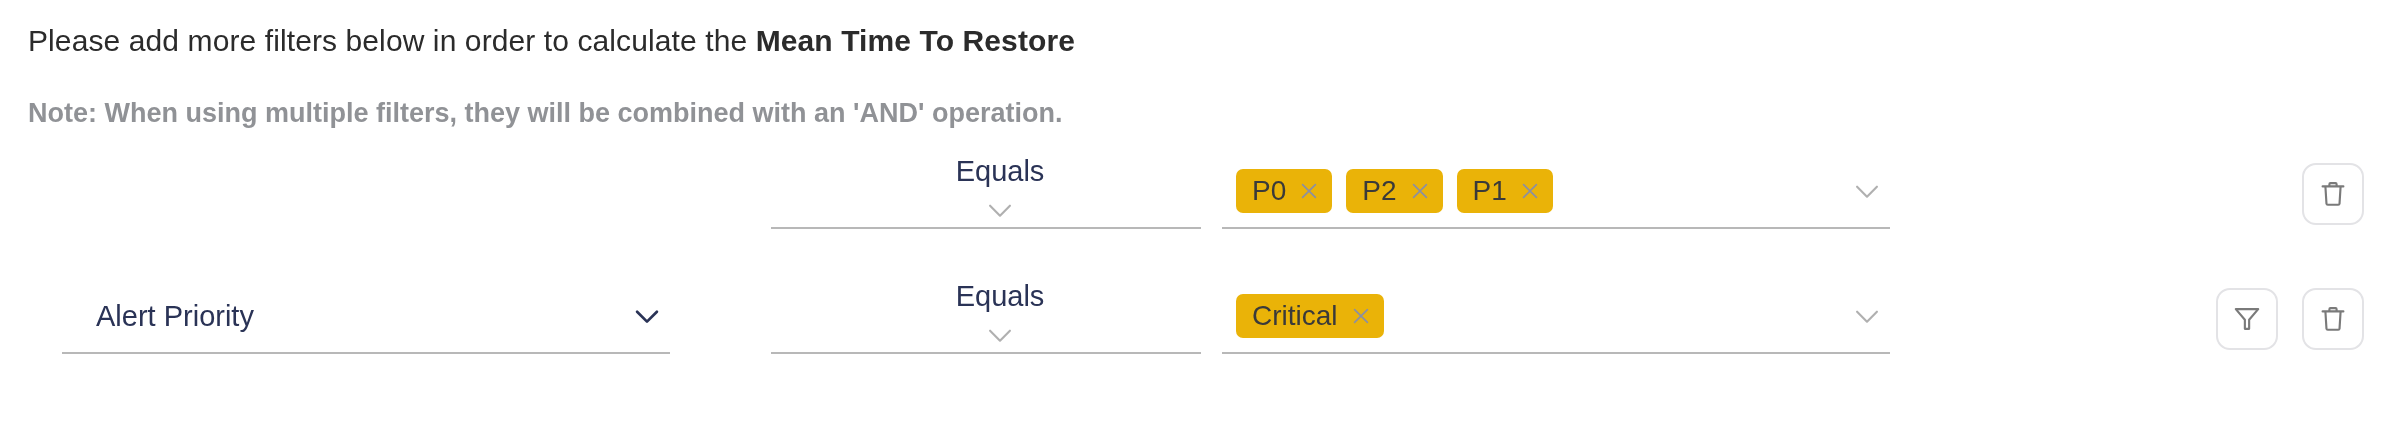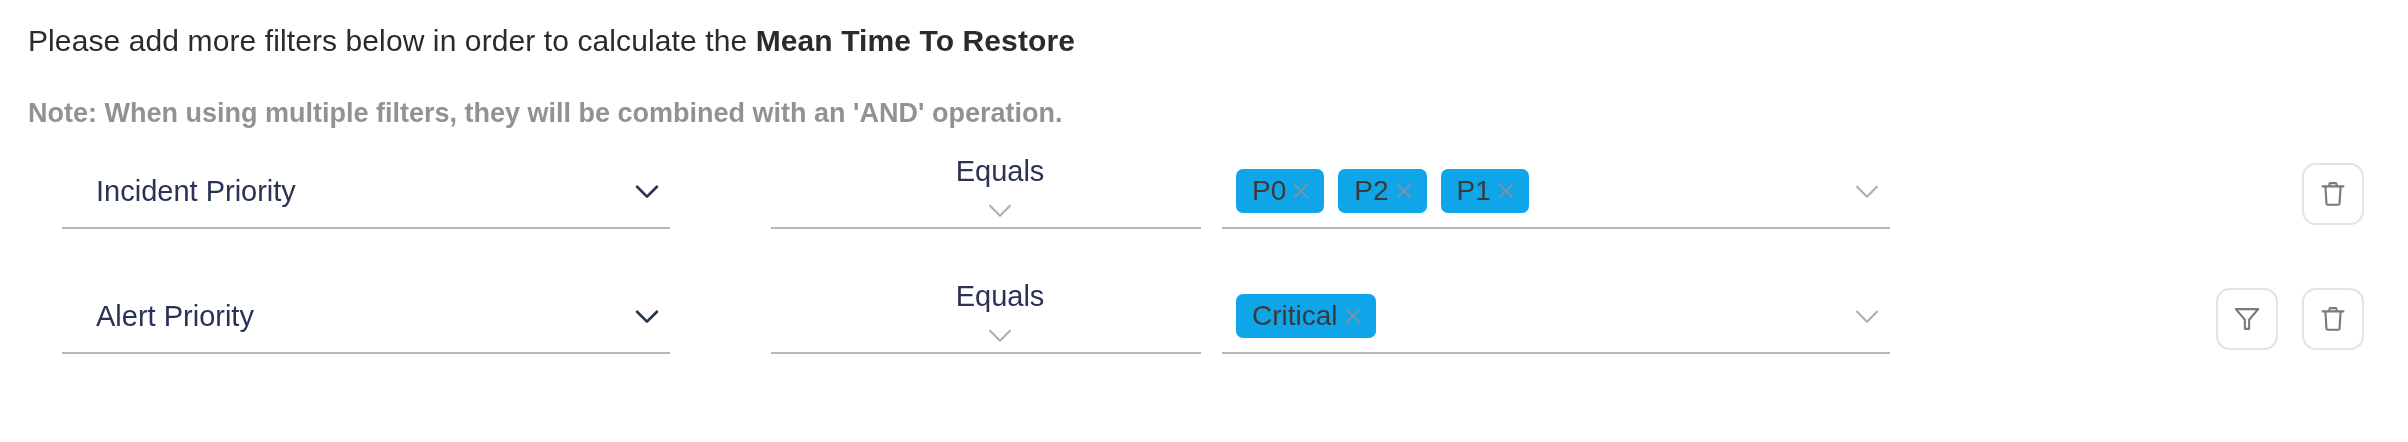--- a/index.html
+++ b/index.html
@@ -95,22 +95,22 @@
   
   .chips {
     display: flex;
     align-items: center;
     gap: 14px;
     flex: 0 0 auto;
   }
   .chip {
     display: inline-flex;
     align-items: center;
-    gap: 4px;
-    background: #0ea5e9;
+    gap: 12px;
+    background: #eab308;
     border-radius: 7px;
     padding: 6px 12px 7px 16px;
     height: 44px;
     box-sizing: border-box;
   }
   .chip-label {
     font-size: 28px;
     color: #3a3a3a;
     white-space: nowrap;
     line-height: 1;
@@ -153,27 +153,20 @@
   <div class="heading">
     <span>Please add more filters below in order to calculate the </span><span class="bold">Mean Time To Restore</span>
   </div>
 
   <div class="note">Note: When using multiple filters, they will be combined with an 'AND' operation.</div>
 
   <div class="rows">
 
     <div class="filter-row">
 
-      <div class="field col-attribute">
-        <span class="field-text">Incident Priority</span>
-        <span class="spacer"></span>
-        <svg class="chev" viewBox="0 0 24 24">
-          <path d="M5 9 L12 16 L19 9" fill="none" stroke="#2a3356" stroke-width="1.9" stroke-linecap="round" stroke-linejoin="round"></path>
-        </svg>
-      </div>
 
       <div class="field col-operator">
         <span class="field-text">Equals</span>
         <span class="spacer"></span>
         <svg class="chev" viewBox="0 0 24 24">
           <path d="M5 9 L12 16 L19 9" fill="none" stroke="#b0b0b0" stroke-width="1.5" stroke-linecap="round" stroke-linejoin="round"></path>
         </svg>
       </div>
 
       <div class="field col-value">

